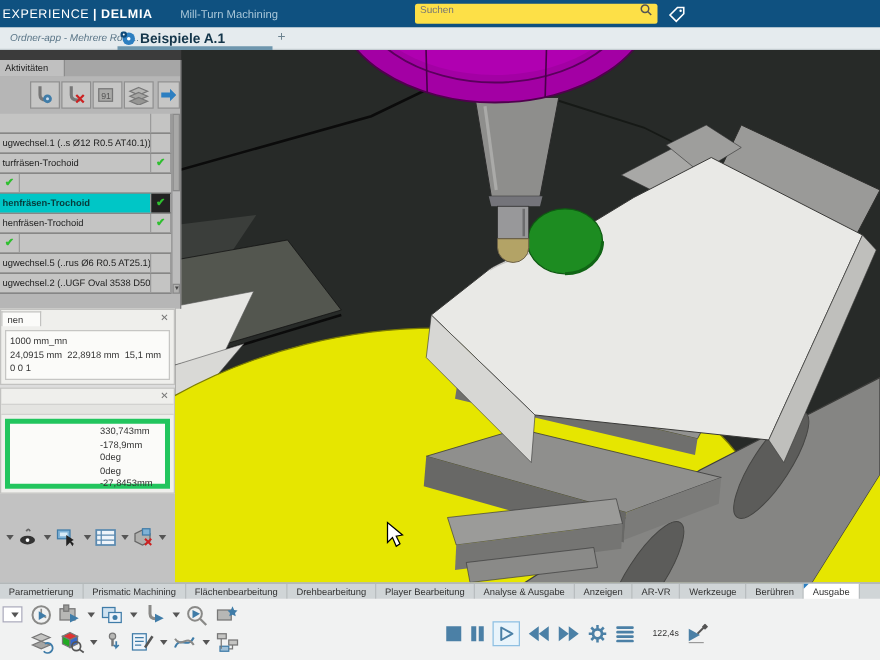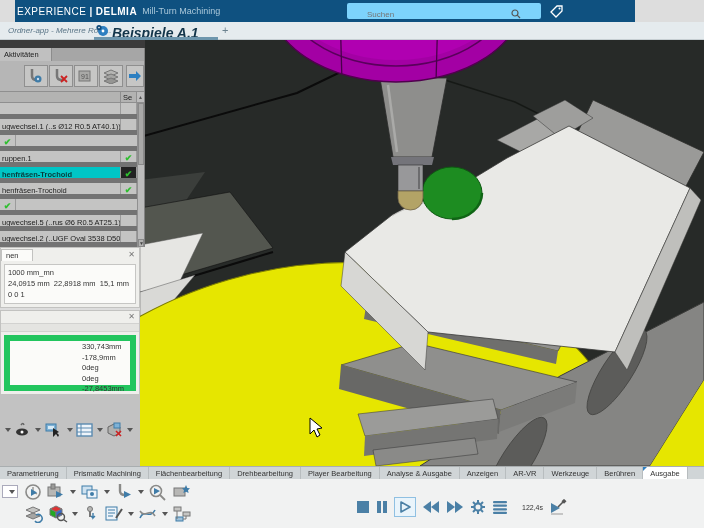--- a/index.html
+++ b/index.html
@@ -1,70 +1,70 @@
 <!DOCTYPE html>
 <html style="--c-topbar: #0f5180; --c-tabbar: #e5ebee; --c-underline: #6e96ad; --c-selected: #00c6c6; --c-green: #2fbf2f; --c-blue: #4b80a6; --c-magenta: #a300a4; --c-yellow: #e6e600; --c-pocket: #1d8c21; --c-tan: #b3a366; --c-dark: #272a28;"><head>
 <meta charset="utf-8">
 <style>
   *{margin:0;padding:0;box-sizing:border-box}
   html,body{width:704px;height:528px;overflow:hidden}
   body{font-family:"Liberation Sans",sans-serif;background:#ddd;position:relative}
   .abs{position:absolute}
 
   
-  .topbar{left:15px;top:0;width:620px;height:22px;background:var(--c-topbar,#0f5180);display:flex;align-items:center;color:#fff}
+  .topbar{left:0;top:0;width:704px;height:22px;background:var(--c-topbar,#0f5180);display:flex;align-items:center;color:#fff}
   .brand{font-size:10px;letter-spacing:.5px;margin-left:2px}
   .brand b{font-weight:bold}
   .brand .sep{margin:0 3px;font-weight:bold}
-  .appname{font-size:9px;color:#a9c7d9;margin-left:5px}
-  .searchwrap{position:absolute;left:332px;top:3px;width:194px;height:16px;background:#7dd3fc;border-radius:2px;display:flex;align-items:flex-end;padding:0 20px}
+  .appname{font-size:9px;color:#a9c7d9;margin-left:22px}
+  .searchwrap{position:absolute;left:332px;top:3px;width:194px;height:16px;background:#fde047;border-radius:2px;display:flex;align-items:flex-start;padding:0 4px}
   .searchwrap input{border:0;outline:0;flex:1;font-size:8px;font-family:"Liberation Sans",sans-serif;color:#333;min-width:0;background:transparent}
   .tagicon{position:absolute;left:534px;top:3px}
 
   
   .tabbar{left:0;top:22px;width:704px;height:18px;background:var(--c-tabbar,#e5ebee);border-bottom:1px solid #c6ced2}
   .ghost-tab{position:absolute;left:8px;top:4px;font-size:8px;font-style:italic;color:#5a7587;white-space:nowrap}
-  .active-tab-label{position:absolute;left:112px;top:3px;font-size:14px;font-weight:bold;font-style:italic;color:#13354a;white-space:nowrap}
+  .active-tab-label{position:absolute;left:112px;top:3px;font-size:11px;font-weight:bold;color:#13354a;white-space:nowrap}
   .tab-underline{position:absolute;left:94px;top:15px;width:124px;height:3px;background:var(--c-underline,#6e96ad)}
   .newtab{position:absolute;left:222px;top:2px;font-size:11px;color:#6b828f}
   .compass{position:absolute;left:96px;top:3px}
 
   
   .darkstrip{left:0;top:40px;width:145px;height:8px;background:#3b3b3b}
   .actpanel{left:0;top:48px;width:145px;height:199px;background:#b6b6b6;border-right:1px solid #838383;overflow:hidden}
   .acttabrow{height:13px;background:#a6a6a6;display:flex}
   .acttab{width:52px;height:13px;background:#c0c0c0;font-size:7.5px;color:#222;padding:2px 16px 0 4px;border-right:1px solid #8c8c8c}
   .acttools{height:30px;display:flex;align-items:center;padding-left:24px}
   .toolbtn{width:24px;height:22px;background:#c6c6c5;border:1px solid #8f8f8f;margin-right:1px;display:flex;align-items:center;justify-content:center}
   .arrowbtn{width:18px;height:22px;background:#c6c6c5;border:1px solid #8f8f8f;margin-left:2px;display:flex;align-items:center;justify-content:center}
   .treeheader{height:12px;display:flex;background:#b3b3b2;border-top:1px solid #8f8f8f;border-bottom:1px solid #8f8f8f;font-size:7.5px;color:#222}
   .th-main{flex:1;border-right:1px solid #8f8f8f}
   .th-se{width:16px;border-right:1px solid #8f8f8f;padding:1px 0 0 2px}
   .th-sc{width:7px;background:#bcbcbc;text-align:center;font-size:5px;color:#555;line-height:10px}
   .treerows{position:relative;height:144px;background:#c4c4c3}
-  .trow{display:flex;height:16px;border-bottom:5px solid #737373}
+  .trow{display:flex;height:16px;border-bottom:1px solid #737373}
   .tlabel{flex:1;font-size:7.5px;color:#1c1c1c;white-space:nowrap;overflow:hidden;padding:3px 0 0 2px;border-right:1px solid #9b9b9b}
   .tstatus{width:16px;border-right:1px solid #9b9b9b;text-align:center;font-size:9px;line-height:15px;color:var(--c-green,#2fbf2f);font-weight:bold}
   .trow.sel .tlabel{background:var(--c-selected,#00c6c6);color:#063c3c;font-weight:bold}
   .trow.sel .tstatus{background:#222}
   .vscroll{position:absolute;right:0;top:0;width:7px;height:144px;background:#bcbcbc;border-left:1px solid #909090}
   .vthumb{position:absolute;left:0;top:0;width:6px;height:62px;background:#a9a9a8;border:1px solid #8a8a8a}
   .varrow{position:absolute;left:0;bottom:0;width:6px;height:8px;background:#b2b2b1;border:1px solid #8a8a8a;font-size:5px;line-height:6px;text-align:center;color:#444}
 
   .feedpanel{left:0;top:247px;width:140px;height:61px;background:#efefec;border:1px solid #c2c2c0}
   .feedtabs{height:13px;display:flex;align-items:center}
   .feedtab{width:32px;height:12px;background:#fbfbf9;border:1px solid #c2c2c0;border-bottom:0;font-size:7.5px;color:#333;padding:1px 0 0 4px}
   .closex{margin-left:auto;margin-right:4px;font-size:8px;color:#777;line-height:8px}
   .feedbox{margin:3px;height:40px;background:#fbfbf9;border:1px solid #c6c6c4;padding:2px 0 12px 3px}
   .feedline{font-size:7.5px;color:#333;line-height:11px;white-space:pre}
 
   .pospanel{left:0;top:310px;width:140px;height:85px;background:#efefec;border:1px solid #c2c2c0}
   .poshead{height:12px;display:flex;align-items:center}
   .possub{height:9px;background:#e4e4e1;border-top:1px solid #d2d2d0;border-bottom:1px solid #d2d2d0}
-  .posbox{margin:3px;height:56px;background:#fbfbf9;border:6px solid #22c55e;padding:1px 0 0 72px}
+  .posbox{margin:3px;height:56px;background:#fbfbf9;border:4px solid #22c55e;padding:1px 0 0 72px}
   .posline{font-size:7.5px;color:#333;line-height:10.5px;white-space:pre}
 
   .leftgap{left:0;top:395px;width:140px;height:71px;background:#c2c2c2}
   .minitools{left:0;top:418px;width:140px;height:24px;display:flex;align-items:center;gap:3px;padding-left:5px}
   .caret{width:0;height:0;border-left:3px solid transparent;border-right:3px solid transparent;border-top:4px solid #555}
 
   
   .ribbontabs{left:0;top:466px;width:704px;height:27px;background:#d0d5d7;border-top:1px solid #a9aeb0;display:flex}
   .rtab{font-size:7.5px;color:#333;padding:2px 7px 0 7px;border-right:1px solid #b8bdbf;white-space:nowrap}
   .rtab.active{background:#fff;position:relative;font-weight:normal}
@@ -204,42 +204,37 @@
           <polygon points="9,6 16,9 9,12 2,9" fill="#a5a5a3" stroke="#777"></polygon>
           <polygon points="9,10 16,13 9,16 2,13" fill="#959593" stroke="#777"></polygon>
         </svg>
     </div>
     <div class="arrowbtn">
       <svg width="14" height="12" viewBox="0 0 14 12">
           <path d="M1,4 h7 v-3 l5,5 -5,5 v-3 h-7 z" fill="#2d7fc1"></path>
         </svg>
     </div>
   </div>
-  <div class="treeheader">
-    <div class="th-main"></div>
-    <div class="th-se">Se</div>
-    <div class="th-sc">▲</div>
-  </div>
   <div class="treerows">
     <div class="trow">
         <span class="tlabel"></span>
         <span class="tstatus"></span>
         <span style="width:7px"></span>
       </div>
     <div class="trow">
         <span class="tlabel">ugwechsel.1 (..s Ø12 R0.5 AT40.1))</span>
         <span class="tstatus"></span>
         <span style="width:7px"></span>
       </div>
     <div class="trow">
+        <span class="tlabel">turfräsen-Trochoid</span>
         <span class="tstatus">✔</span>
         <span style="width:7px"></span>
       </div>
     <div class="trow">
-        <span class="tlabel">ruppen.1</span>
         <span class="tstatus">✔</span>
         <span style="width:7px"></span>
       </div>
     <div class="trow sel">
         <span class="tlabel">henfräsen-Trochoid</span>
         <span class="tstatus">✔</span>
         <span style="width:7px"></span>
       </div>
     <div class="trow">
         <span class="tlabel">henfräsen-Trochoid</span>

